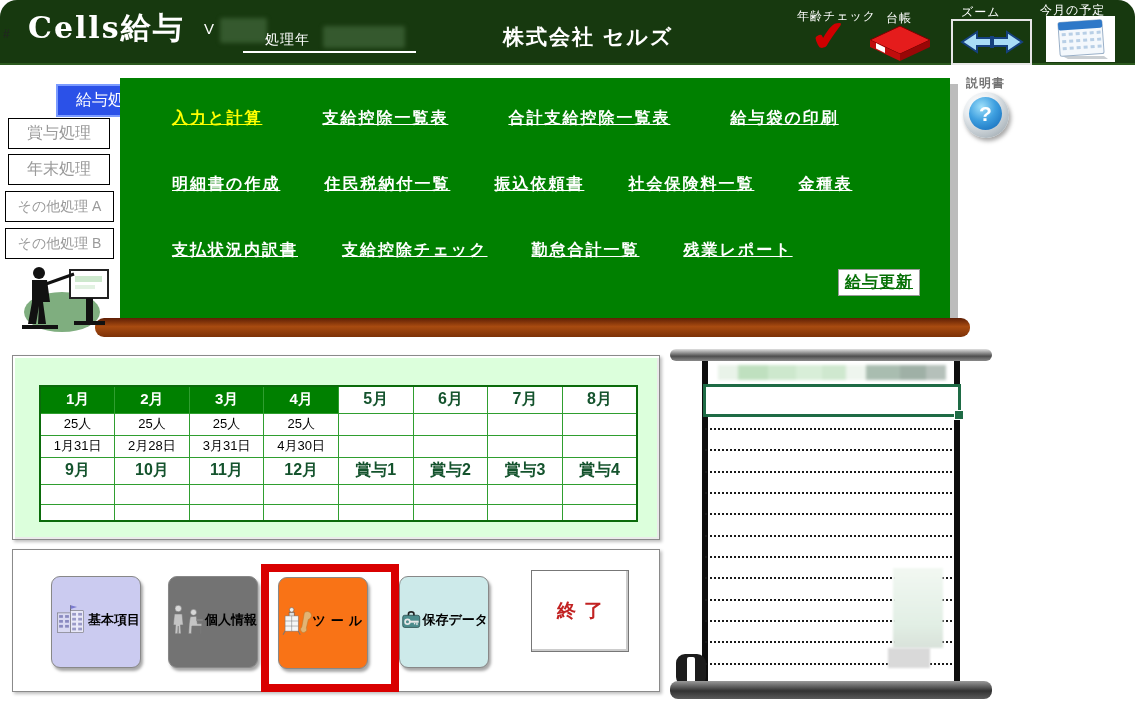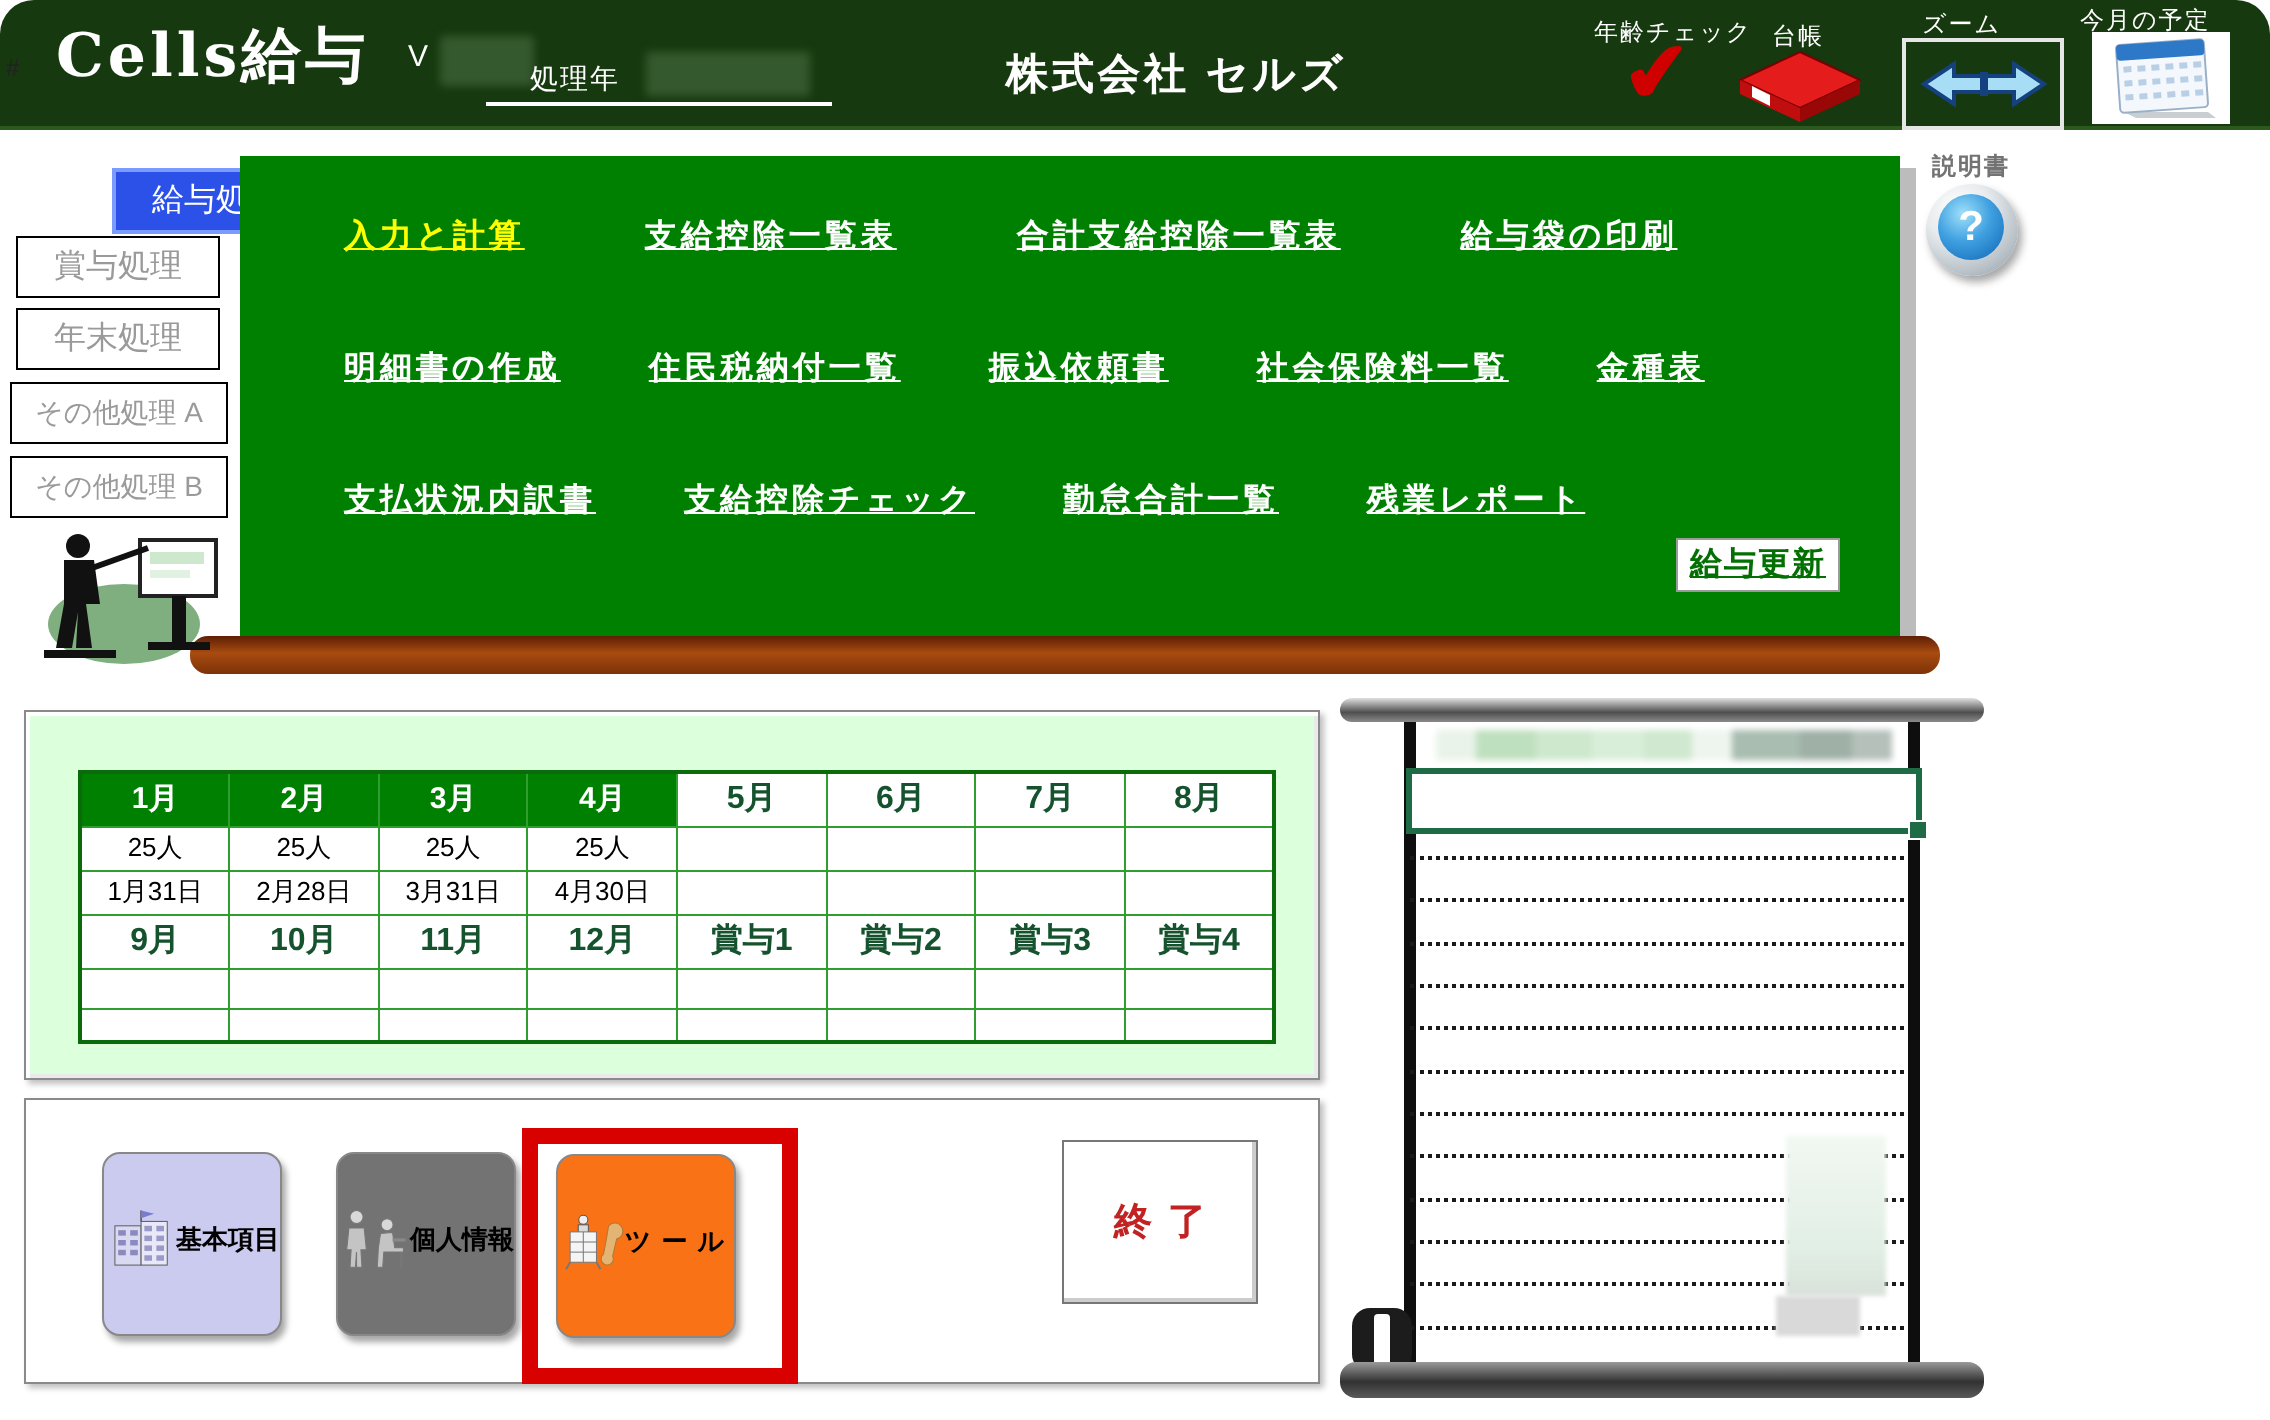--- a/index.html
+++ b/index.html
@@ -341,20 +341,31 @@
           <line x1="12" y1="38" x2="38" y2="38" stroke="#777"></line>
           <line x1="25" y1="18" x2="25" y2="48" stroke="#777"></line>
           <line x1="12" y1="48" x2="8" y2="55" stroke="#777" stroke-width="2"></line>
           <line x1="38" y1="48" x2="42" y2="55" stroke="#777" stroke-width="2"></line>
           <path d="M50,12 a8,8 0 1 1 8,13 L54,42 a6,6 0 1 1 -9,-2 L48,24 Z" fill="#e3b474" stroke="#b07830"></path>
         </svg>
         <span class="blabel">ツール</span>
       </div>
     </div>
 
+    <div class="big-btn btn-saved">
+      <svg width="66" height="56" viewBox="0 0 66 56">
+        <path d="M25,16 V10 Q25,4 33,4 Q41,4 41,10 V16" fill="none" stroke="#222" stroke-width="5"></path>
+        <rect x="8" y="14" width="50" height="36" rx="6" fill="#4d8d8d" stroke="#1d3d3d" stroke-width="2"></rect>
+        <circle cx="22" cy="33" r="7" fill="none" stroke="#e8e8e8" stroke-width="5"></circle>
+        <rect x="29" y="30" width="26" height="6" fill="#e8e8e8"></rect>
+        <rect x="48" y="36" width="4" height="7" fill="#e8e8e8"></rect>
+        <rect x="41" y="36" width="4" height="5" fill="#e8e8e8"></rect>
+      </svg>
+      <span class="blabel">保存データ</span>
+    </div>
 
     <div class="btn-exit">
       <span>終了</span>
     </div>
   </div>
 
   <div class="abs roller-top"></div>
   <div class="abs pole pole-l"></div>
   <div class="abs pole pole-r"></div>
 

